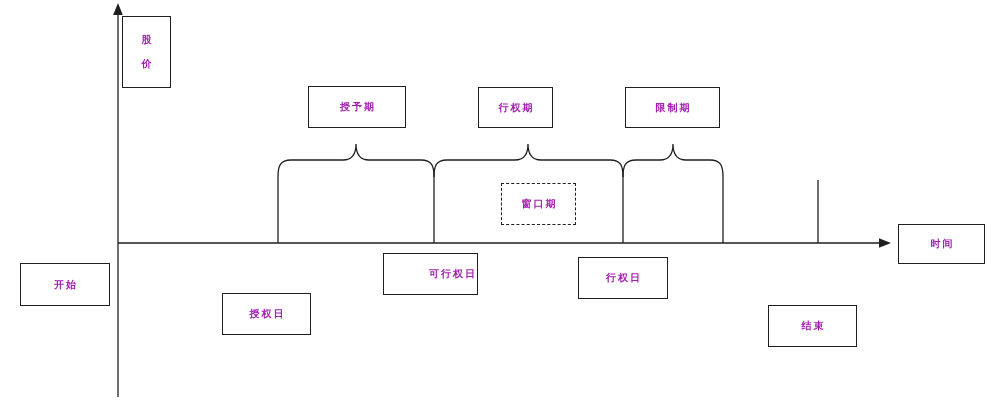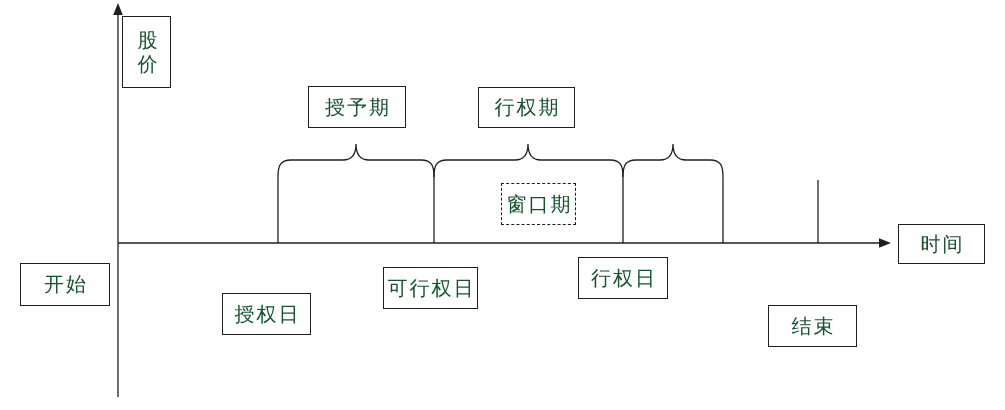--- a/index.html
+++ b/index.html
@@ -23,25 +23,26 @@
     height: 410px;
   }
   .node {
     position: absolute;
     box-sizing: border-box;
     border: 1.4px solid #1f1f1f;
     background: #ffffff;
     display: flex;
     align-items: center;
     justify-content: center;
-    font-size: 20px;
-    color: #14532d;
+    font-size: 10px;
+    color: #a21caf;
     letter-spacing: 2px;
     text-indent: 2px;
     white-space: nowrap;
+    font-weight: bold;
   }
   .node.dashed {
     border-style: dashed;
   }
   .node.vertical-text {
     white-space: normal;
     letter-spacing: 0;
     text-indent: 0;
     text-align: center;
     line-height: 24px;
@@ -86,36 +87,39 @@
     <span class="vlabel">股价</span>
   </div>
 
   <div class="node" style="left:898px; top:224px; width:87px; height:40px;">
     <span>时间</span>
   </div>
 
   <div class="node" style="left:308px; top:86px; width:98px; height:42px;">
     <span>授予期</span>
   </div>
-  <div class="node" style="left:478px; top:87px; width:97px; height:41px;">
+  <div class="node" style="left:478px; top:87px; width:75px; height:41px;">
     <span>行权期</span>
+  </div>
+  <div class="node" style="left:625px; top:87px; width:95px; height:41px;">
+    <span>限制期</span>
   </div>
 
   <div class="node dashed" style="left:501px; top:183px; width:75px; height:42px;">
     <span>窗口期</span>
   </div>
 
   <div class="node" style="left:20px; top:263px; width:90px; height:43px;">
     <span>开始</span>
   </div>
 
   <div class="node" style="left:222px; top:257px; width:89px; height:42px;margin-top:36px;">
     <span>授权日</span>
   </div>
-  <div class="node" style="left:383px; top:267px; width:95px; height:42px;">
+  <div class="node" style="left:383px; top:253px; width:95px; height:42px;justify-content:flex-end;">
     <span>可行权日</span>
   </div>
   <div class="node" style="left:578px; top:257px; width:90px; height:42px;text-align:right;">
     <span>行权日</span>
   </div>
   <div class="node" style="left:768px; top:257px; width:89px; height:42px;margin-top:48px;">
     <span>结束</span>
   </div>
 
 </div>

